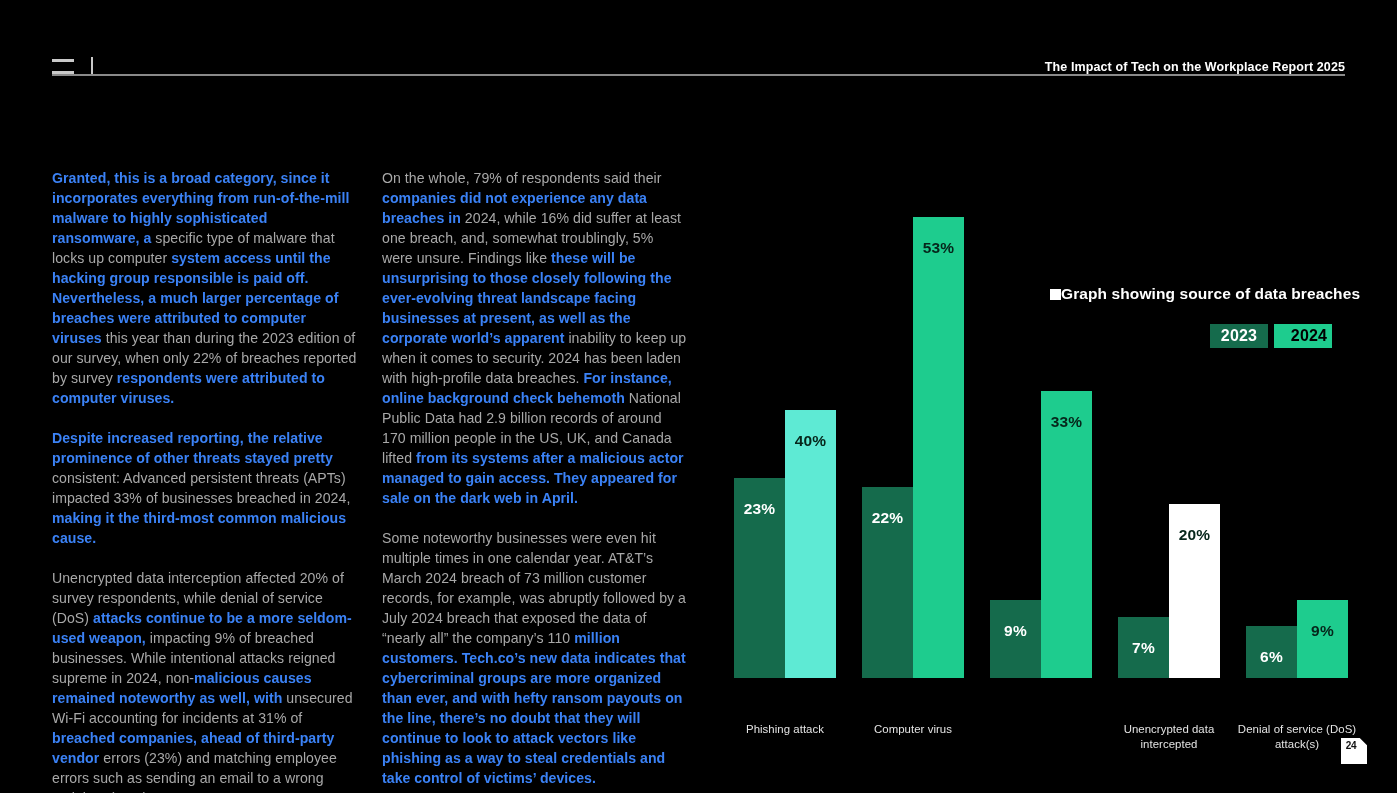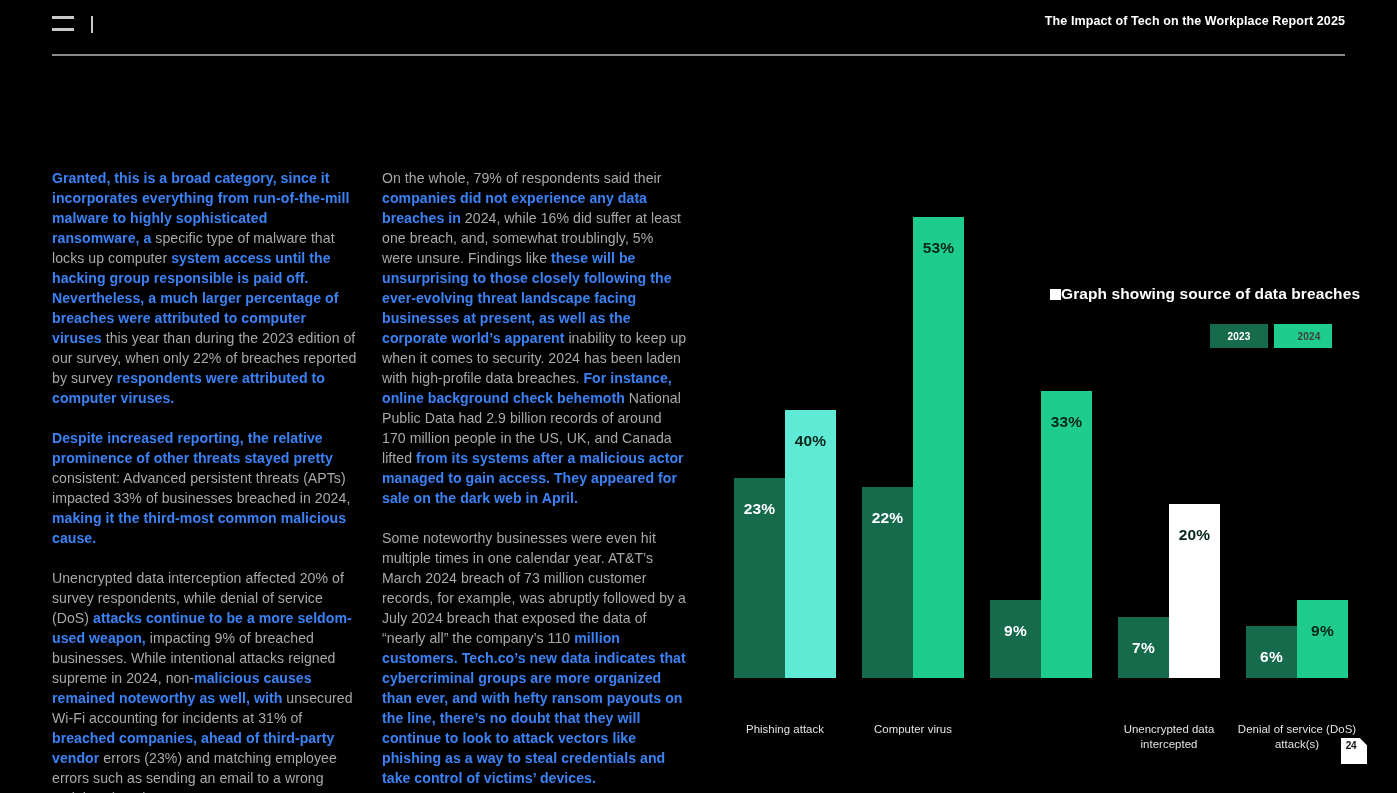--- a/index.html
+++ b/index.html
@@ -11,24 +11,24 @@
   }
   .page {
     position: relative;
     width: 1397px; height: 793px;
     background: #000000;
   }
 
   
   .header {
     position: absolute;
-    left: 52px; top: 20px;
+    left: 52px; top: 40px;
     width: 1293px; height: 36px;
     border-bottom: 2px solid #8a8a8a;
-    display: flex; align-items: flex-start;
+    display: flex; align-items: flex-end;
   }
   .hamburger {
     width: 22px; height: 15px;
     display: flex; flex-direction: column; justify-content: space-between;
     margin-top: -4px;
   }
   .hamburger span {
     display: block; width: 22px; height: 3px; background: #c9c9c9;
   }
   .hdr-divider {
@@ -81,24 +81,24 @@
     color: #ffffff; font-size: 15.5px; font-weight: 700; letter-spacing: .1px;
   }
   .legend-keys {
     position: absolute;
     left: 480px; top: 204px;
     display: flex; gap: 6px;
   }
   .legend-key {
     width: 58px; height: 24px;
     display: flex; align-items: center; justify-content: center;
-    font-size: 10px; font-weight: 700; letter-spacing: .2px;
+    font-size: 16px; font-weight: 700; letter-spacing: .2px;
   }
   .legend-key.k2023 { background: #156B4C; color: #ffffff; }
-  .legend-key.k2024 { background: #1ECC8E; color: #404040; padding-left: 12px; }
+  .legend-key.k2024 { background: #1ECC8E; color: #000000; padding-left: 12px; }
 
   .plot {
     position: absolute;
     left: 0; top: 36px;
     width: 640px; height: 522px;
   }
   .group {
     position: absolute;
     bottom: 0;
     height: 522px;

